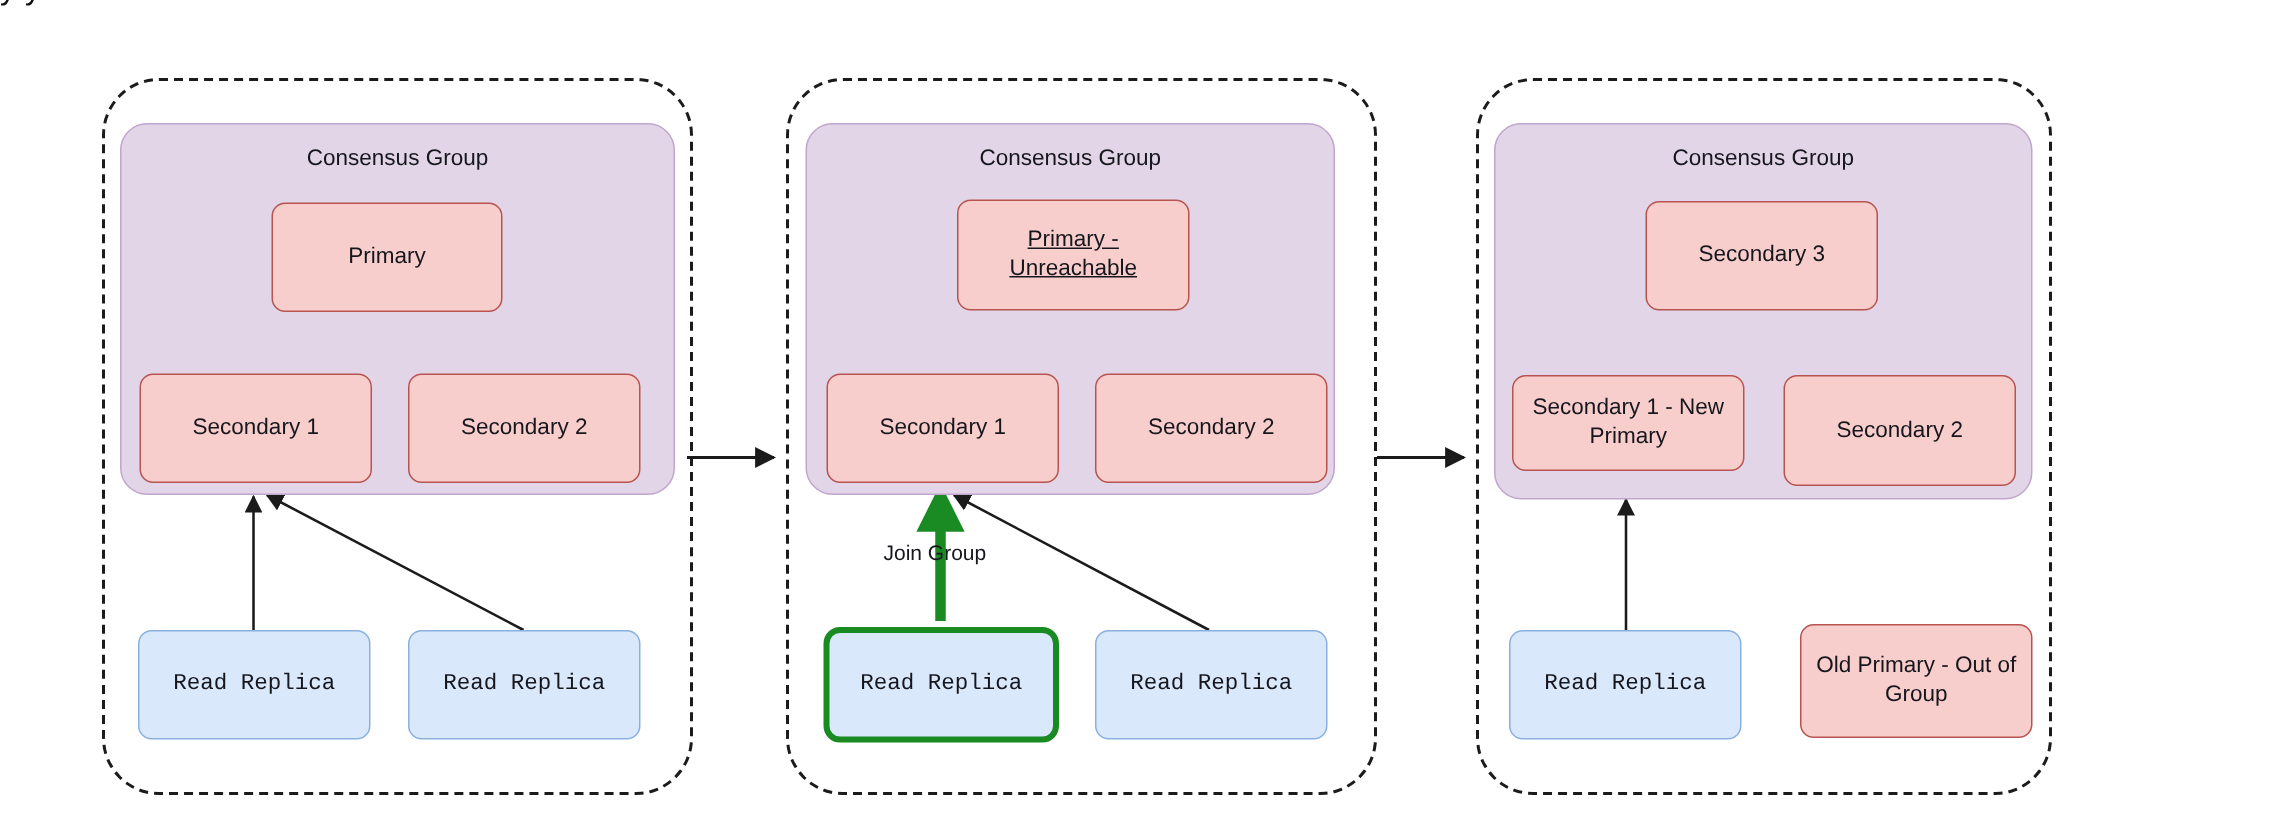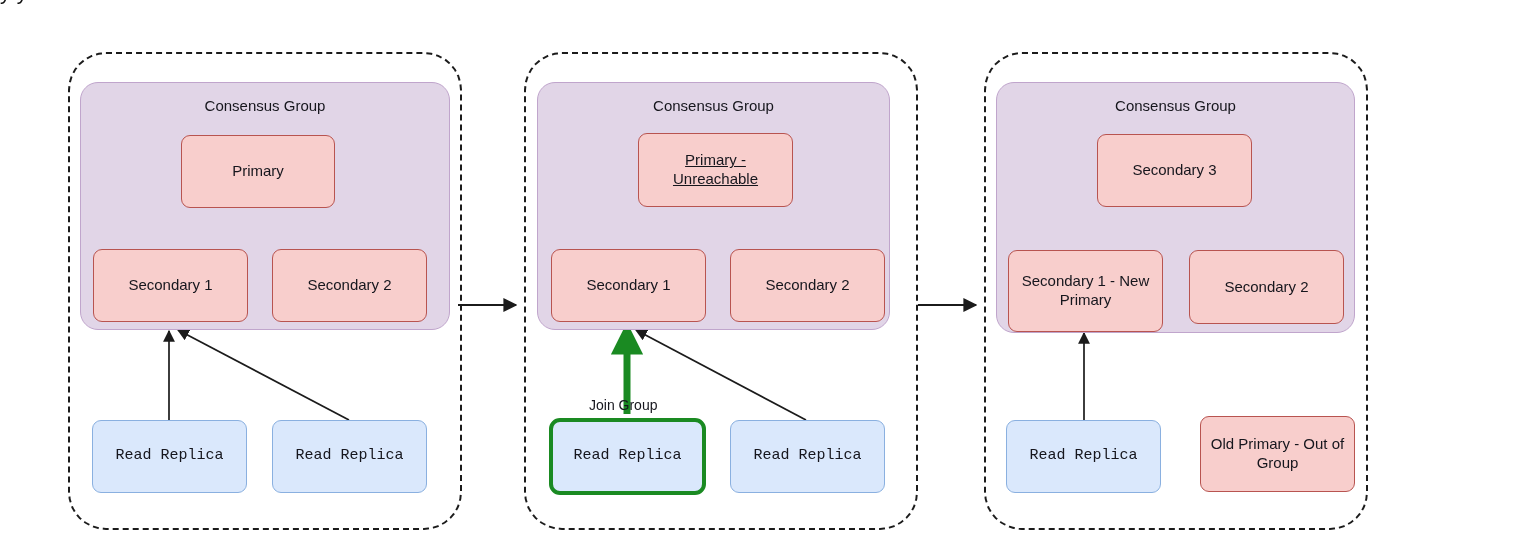--- a/index.html
+++ b/index.html
@@ -157,33 +157,33 @@
     <div class="node red" style="left:638px;top:133px;width:155px;height:74px;text-decoration:underline;">Primary - Unreachable</div>
 
     <div class="node red" style="left:551px;top:249px;width:155px;height:73px;">Secondary 1</div>
 
     <div class="node red" style="left:730px;top:249px;width:155px;height:73px;">Secondary 2</div>
 
     <div class="node blue highlight" style="left:549px;top:418px;width:157px;height:77px;">Read Replica</div>
 
     <div class="node blue" style="left:730px;top:420px;width:155px;height:73px;">Read Replica</div>
 
-    <div class="edge-label" style="left:589px;top:397px;">Join Group</div>
+    <div class="edge-label" style="left:589px;top:360px;">Join Group</div>
   </div>
 
   <div class="panel">
     <div class="dashframe" style="left:984px;top:52px;width:384px;height:478px;"></div>
 
     <div class="group-box" style="left:996px;top:82px;width:359px;height:251px;">
       <div class="group-label">Consensus Group</div>
     </div>
 
     <div class="node red" style="left:1097px;top:134px;width:155px;height:73px;">Secondary 3</div>
 
-    <div class="node red" style="left:1008px;top:250px;width:155px;height:82px;">Secondary 1 - New Primary</div>
+    <div class="node red" style="left:1008px;top:250px;width:155px;height:64px;">Secondary 1 - New Primary</div>
 
     <div class="node red" style="left:1189px;top:250px;width:155px;height:74px;">Secondary 2</div>
 
     <div class="node blue" style="left:1006px;top:420px;width:155px;height:73px;">Read Replica</div>
 
     <div class="node red" style="left:1200px;top:416px;width:155px;height:76px;">Old Primary - Out of Group</div>
   </div>
 
 </div>
 

